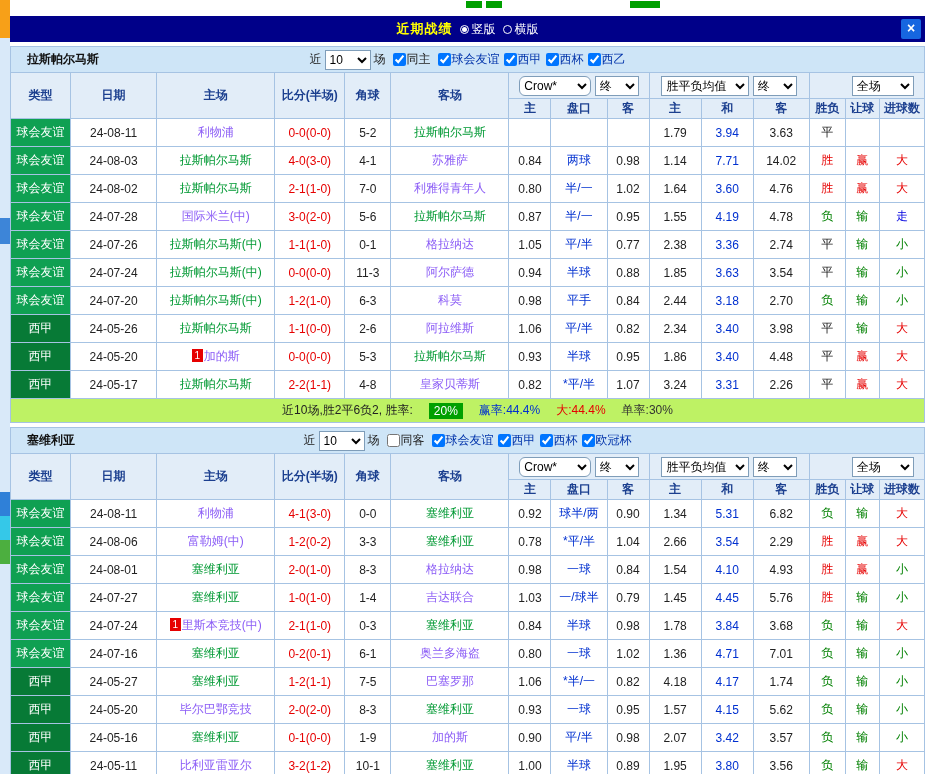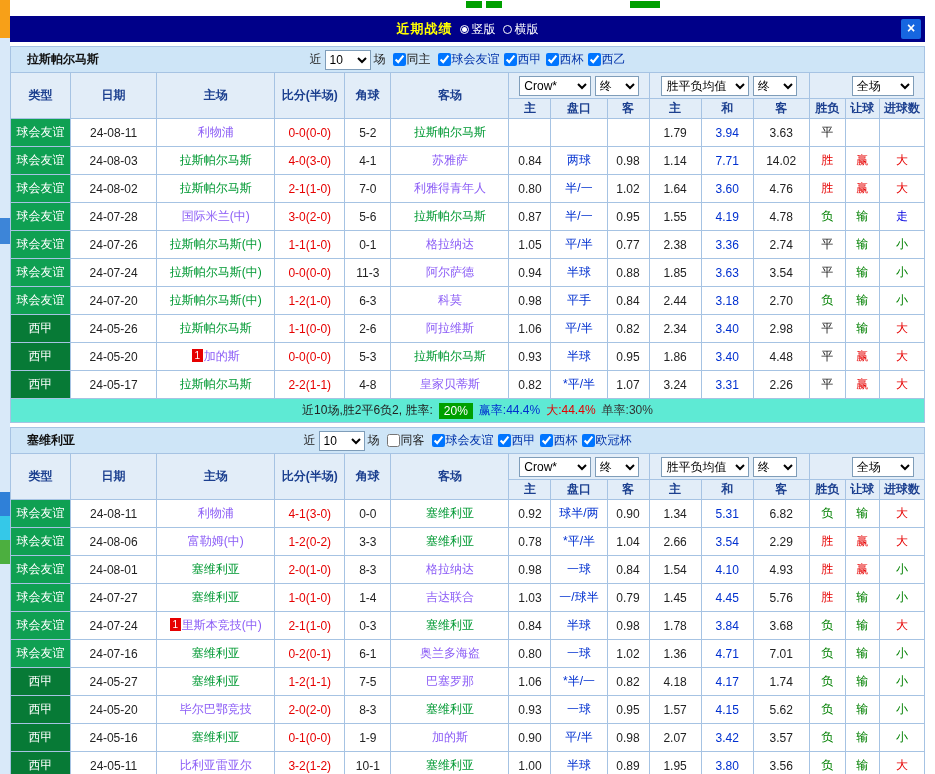--- a/index.html
+++ b/index.html
@@ -43,42 +43,42 @@
   .lg-filter { display:inline-flex; align-items:center; }
   .league-label { color:#0033aa; }
   .same-filter { display:inline-flex; align-items:center; }
 
   table { width:100%; border-collapse:collapse; table-layout:fixed; background:#fff; }
   th, td { border:1px solid #a6c3e3; text-align:center; padding:0; overflow:hidden; white-space:nowrap; }
   thead th { background:#e2edf8; color:#1b3f8f; font-weight:bold; }
   tr.sel-row th { height:26px; }
   tr.sub-row th { height:20px; }
   .selcell select { vertical-align:middle; }
-  .sel-company { width:72px; }
+  .sel-company { width:72px;border-radius:6px; }
   .sel-stage { width:44px; }
   .sel-avg { width:88px; }
   .sel-scope { width:62px;margin-left:32px; }
   tbody td { height:28px; }
   td.type { color:#fff; }
   td.type.friendly { background:#0fa052; }
   td.type.league { background:#077a36; }
   td.score { color:#e60000; }
   .tname { color:#8b5cf6; }
   .tname.green { color:#009933; }
   td.hline { color:#0030d0; }
   td.mid { color:#0030d0; }
   .c-win { color:#e60000; }
   .c-lose { color:#008000; }
   .c-draw { color:#222; }
   .c-walk { color:#0000e0; }
   .badge { display:inline-block; background:#e60000; color:#fff; width:11px; height:13px; line-height:13px;
            font-size:10px; margin-right:1px; vertical-align:1px; }
 
-  .table-footer { border:1px solid #a6c3e3; border-top:none; height:24px; background:#5eead4;
-                  display:flex; align-items:center; justify-content:center; gap:6px;padding-left:20px; }
+  .table-footer { border:1px solid #a6c3e3; border-top:none; height:24px; background:#bef264;
+                  display:flex; align-items:center; justify-content:center; gap:16px;padding-left:20px; }
   .rate-badge { background:#00a000; color:#fff; padding:1px 5px; }
   .seg-winrate { color:#0030d0; }
   .seg-bigrate { color:#e60000; }
   .seg-single  { color:#333; }
 </style>
 </head>
 <body>
 
 <div class="left-rail">
   <div class="rail-seg seg-orange"></div>
@@ -311,21 +311,21 @@
             <td class="date">24-05-26</td>
             <td class="team"><span class="tname green">拉斯帕尔马斯</span></td>
             <td class="score">1-1(0-0)</td>
             <td class="corner">2-6</td>
             <td class="team"><span class="tname">阿拉维斯</span></td>
             <td class="odds">1.06</td>
             <td class="hline">平/半</td>
             <td class="odds">0.82</td>
             <td class="avg">2.34</td>
             <td class="avg mid">3.40</td>
-            <td class="avg">2.98</td>
+            <td class="avg">3.98</td>
             <td class="c-draw">平</td>
             <td class="c-lose">输</td>
             <td class="c-win">大</td>
           </tr>
           <tr>
             <td class="type league">西甲</td>
             <td class="date">24-05-20</td>
             <td class="team"><span class="badge">1</span><span class="tname">加的斯</span></td>
             <td class="score">0-0(0-0)</td>
             <td class="corner">5-3</td>

